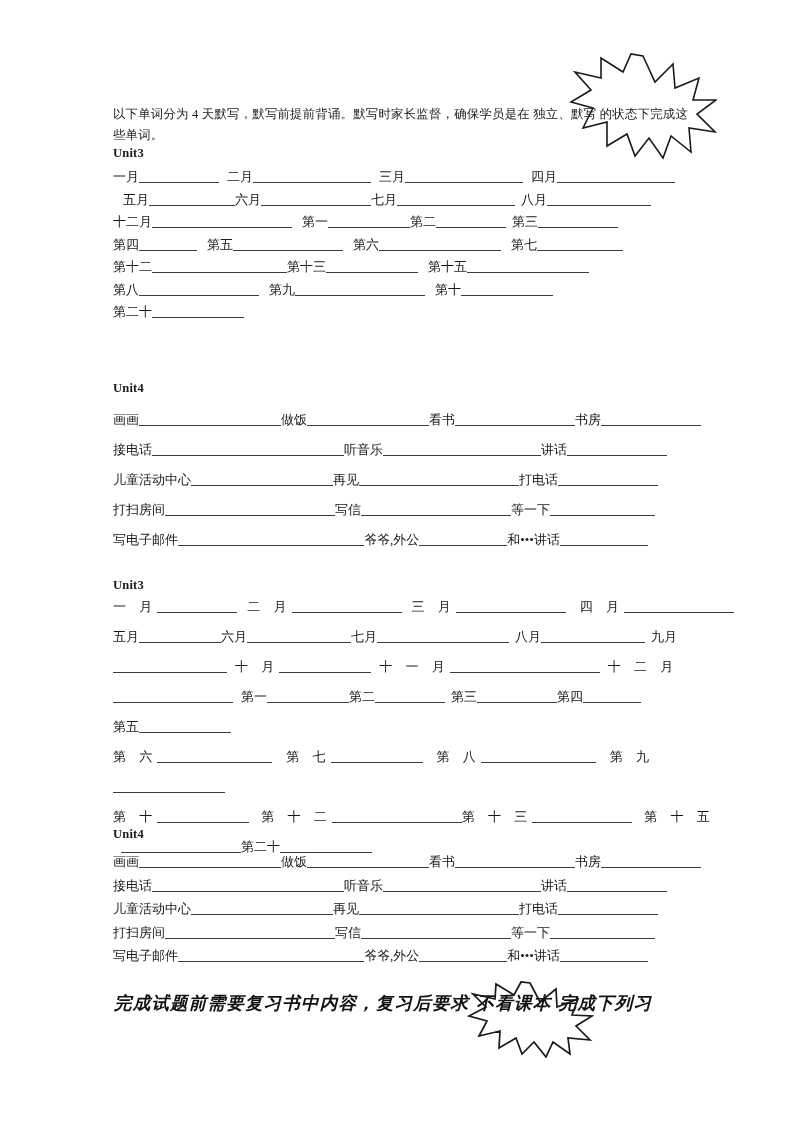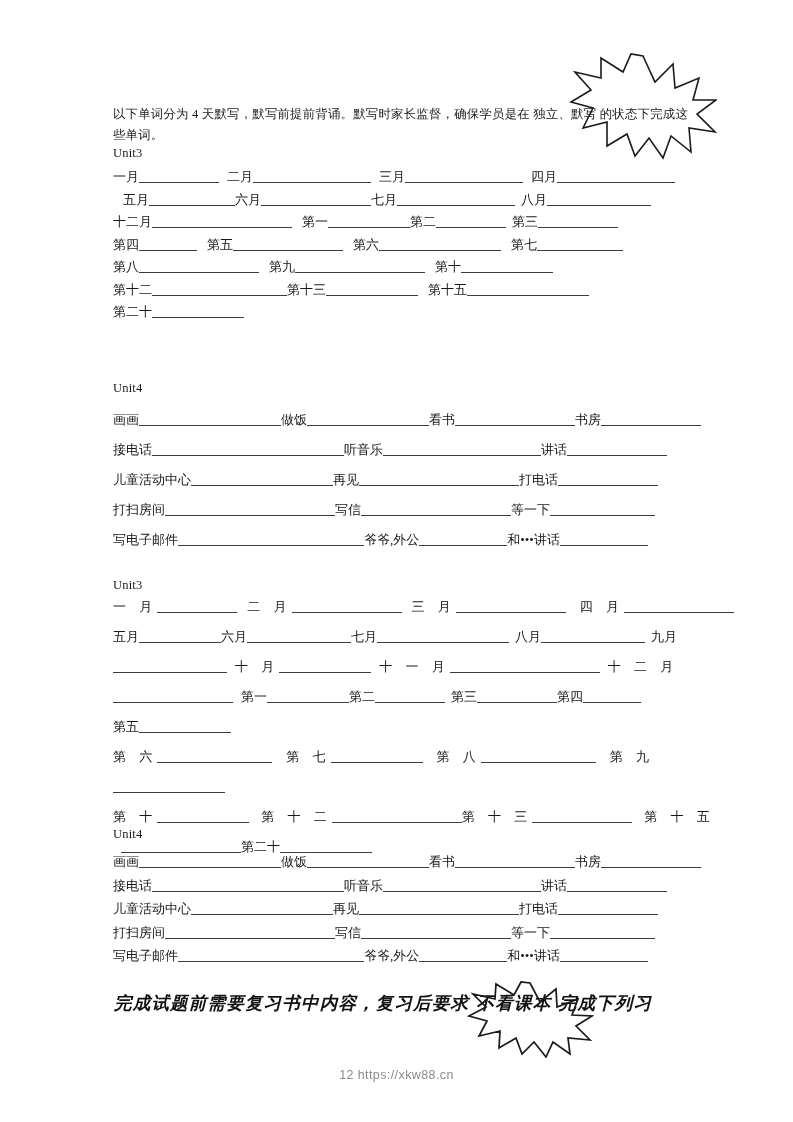--- a/index.html
+++ b/index.html
@@ -32,21 +32,21 @@
     font-size: 12.4px;
     line-height: 21px;
     letter-spacing: 0.2px;
     text-align: justify;
   }
 
   
   .unit-heading {
     position: absolute;
     left: 113px;
-    font-weight: normal;
+    font-weight: bold;
     font-size: 12.5px;
     letter-spacing: 0.2px;
   }
 
   
   .block {
     position: absolute;
     left: 113px;
     width: 562px;
   }
@@ -118,22 +118,22 @@
 
   <p class="intro">以下单词分为 4 天默写，默写前提前背诵。默写时家长监督，确保学员是在 独立、默写 的状态下完成这些单词。</p>
 
   <div id="sections">
       <div class="unit-heading" style="top: 146px;">Unit3</div>
       <div class="block b-tight" style="top: 166px;">
         <div class="line"><span class="lbl">一月</span><span class="blank" style="width: 80px;"></span><span class="sp" style="width: 8px;"></span><span class="lbl">二月</span><span class="blank" style="width: 118px;"></span><span class="sp" style="width: 8px;"></span><span class="lbl">三月</span><span class="blank" style="width: 118px;"></span><span class="sp" style="width: 8px;"></span><span class="lbl">四月</span><span class="blank" style="width: 118px;"></span></div>
         <div class="line"><span class="sp" style="width: 10px;"></span><span class="lbl">五月</span><span class="blank" style="width: 86px;"></span><span class="lbl">六月</span><span class="blank" style="width: 110px;"></span><span class="lbl">七月</span><span class="blank" style="width: 118px;"></span><span class="sp" style="width: 6px;"></span><span class="lbl">八月</span><span class="blank" style="width: 104px;"></span></div>
         <div class="line"><span class="lbl">十二月</span><span class="blank" style="width: 140px;"></span><span class="sp" style="width: 10px;"></span><span class="lbl">第一</span><span class="blank" style="width: 82px;"></span><span class="lbl">第二</span><span class="blank" style="width: 70px;"></span><span class="sp" style="width: 6px;"></span><span class="lbl">第三</span><span class="blank" style="width: 80px;"></span></div>
         <div class="line"><span class="lbl">第四</span><span class="blank" style="width: 58px;"></span><span class="sp" style="width: 10px;"></span><span class="lbl">第五</span><span class="blank" style="width: 110px;"></span><span class="sp" style="width: 10px;"></span><span class="lbl">第六</span><span class="blank" style="width: 122px;"></span><span class="sp" style="width: 10px;"></span><span class="lbl">第七</span><span class="blank" style="width: 86px;"></span></div>
+        <div class="line"><span class="lbl">第十二</span><span class="blank" style="width: 135px;"></span><span class="lbl">第十三</span><span class="blank" style="width: 92px;"></span><span class="sp" style="width: 10px;"></span><span class="lbl">第十五</span><span class="blank" style="width: 122px;"></span></div>
         <div class="line"><span class="lbl">第八</span><span class="blank" style="width: 120px;"></span><span class="sp" style="width: 10px;"></span><span class="lbl">第九</span><span class="blank" style="width: 130px;"></span><span class="sp" style="width: 10px;"></span><span class="lbl">第十</span><span class="blank" style="width: 92px;"></span></div>
-        <div class="line"><span class="lbl">第十二</span><span class="blank" style="width: 135px;"></span><span class="lbl">第十三</span><span class="blank" style="width: 92px;"></span><span class="sp" style="width: 10px;"></span><span class="lbl">第十五</span><span class="blank" style="width: 122px;"></span></div>
         <div class="line"><span class="lbl">第二十</span><span class="blank" style="width: 92px;"></span></div>
       </div>
       <div class="unit-heading" style="top: 381px;">Unit4</div>
       <div class="block b-loose" style="top: 405px;">
         <div class="line"><span class="lbl">画画</span><span class="blank" style="width: 142px;"></span><span class="lbl">做饭</span><span class="blank" style="width: 122px;"></span><span class="lbl">看书</span><span class="blank" style="width: 120px;"></span><span class="lbl">书房</span><span class="blank" style="width: 100px;"></span></div>
         <div class="line"><span class="lbl">接电话</span><span class="blank" style="width: 192px;"></span><span class="lbl">听音乐</span><span class="blank" style="width: 158px;"></span><span class="lbl">讲话</span><span class="blank" style="width: 100px;"></span></div>
         <div class="line"><span class="lbl">儿童活动中心</span><span class="blank" style="width: 142px;"></span><span class="lbl">再见</span><span class="blank" style="width: 160px;"></span><span class="lbl">打电话</span><span class="blank" style="width: 100px;"></span></div>
         <div class="line"><span class="lbl">打扫房间</span><span class="blank" style="width: 170px;"></span><span class="lbl">写信</span><span class="blank" style="width: 150px;"></span><span class="lbl">等一下</span><span class="blank" style="width: 105px;"></span></div>
         <div class="line"><span class="lbl">写电子邮件</span><span class="blank" style="width: 186px;"></span><span class="lbl">爷爷,外公</span><span class="blank" style="width: 88px;"></span><span class="lbl">和•••讲话</span><span class="blank" style="width: 88px;"></span></div>
       </div>
@@ -154,21 +154,20 @@
         <div class="line"><span class="lbl">画画</span><span class="blank" style="width: 142px;"></span><span class="lbl">做饭</span><span class="blank" style="width: 122px;"></span><span class="lbl">看书</span><span class="blank" style="width: 120px;"></span><span class="lbl">书房</span><span class="blank" style="width: 100px;"></span></div>
         <div class="line"><span class="lbl">接电话</span><span class="blank" style="width: 192px;"></span><span class="lbl">听音乐</span><span class="blank" style="width: 158px;"></span><span class="lbl">讲话</span><span class="blank" style="width: 100px;"></span></div>
         <div class="line"><span class="lbl">儿童活动中心</span><span class="blank" style="width: 142px;"></span><span class="lbl">再见</span><span class="blank" style="width: 160px;"></span><span class="lbl">打电话</span><span class="blank" style="width: 100px;"></span></div>
         <div class="line"><span class="lbl">打扫房间</span><span class="blank" style="width: 170px;"></span><span class="lbl">写信</span><span class="blank" style="width: 150px;"></span><span class="lbl">等一下</span><span class="blank" style="width: 105px;"></span></div>
         <div class="line"><span class="lbl">写电子邮件</span><span class="blank" style="width: 186px;"></span><span class="lbl">爷爷,外公</span><span class="blank" style="width: 88px;"></span><span class="lbl">和•••讲话</span><span class="blank" style="width: 88px;"></span></div>
       </div>
     </div>
 
   <div class="hand-note">完成试题前需要复习书中内容，复习后要求 不看课本 完成下列习</div>
 
-  <div class="footer">12 https://xkw88.cn</div>
 
   <div class="burst burst-top">
     <svg width="148" height="108" viewBox="0 0 148 108">
       <polygon points="74,4 86,30 104,12 106,36 130,26 124,48 147,48 128,62 146,80 120,76 122,100 102,84 94,106 80,86 66,104 58,82 38,94 38,70 14,76 24,56 2,50 22,38 6,20 32,26 32,6 54,20 62,2" fill="none" stroke="#1a1a1a" stroke-width="1.6" stroke-linejoin="miter"></polygon>
     </svg>
   </div>
 
   <div class="burst burst-bottom">
     <svg width="128" height="78" viewBox="0 0 128 78">
       <polygon points="64,3 74,22 90,9 91,27 112,19 106,35 126,36 110,46 124,60 102,58 104,74 87,62 80,77 68,62 56,74 50,58 33,68 34,51 13,56 21,41 3,36 20,27 7,14 29,19 30,4 48,15 55,2" fill="none" stroke="#1a1a1a" stroke-width="1.7" stroke-linejoin="miter"></polygon>

